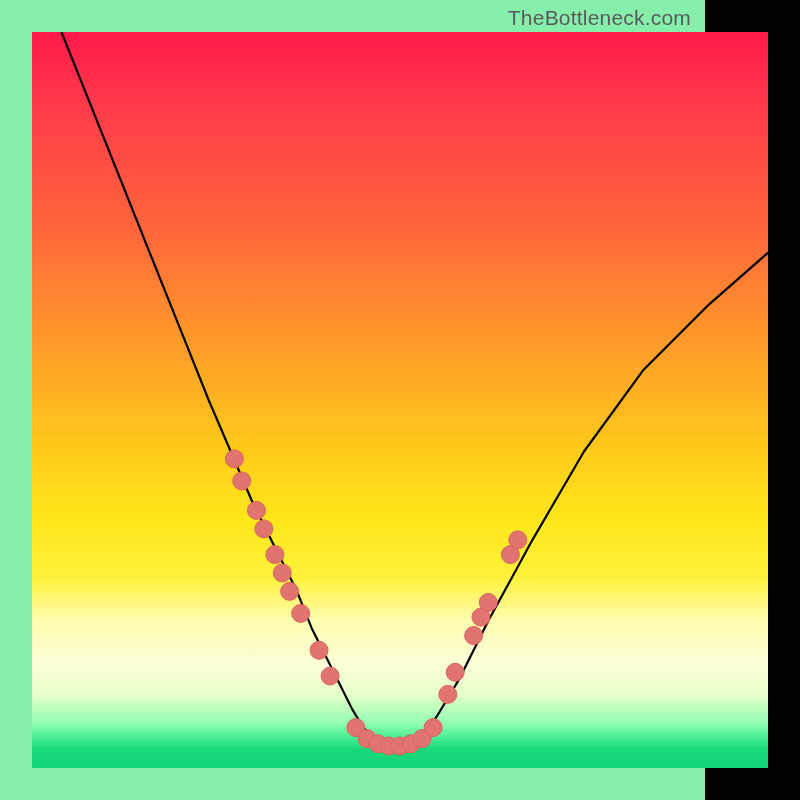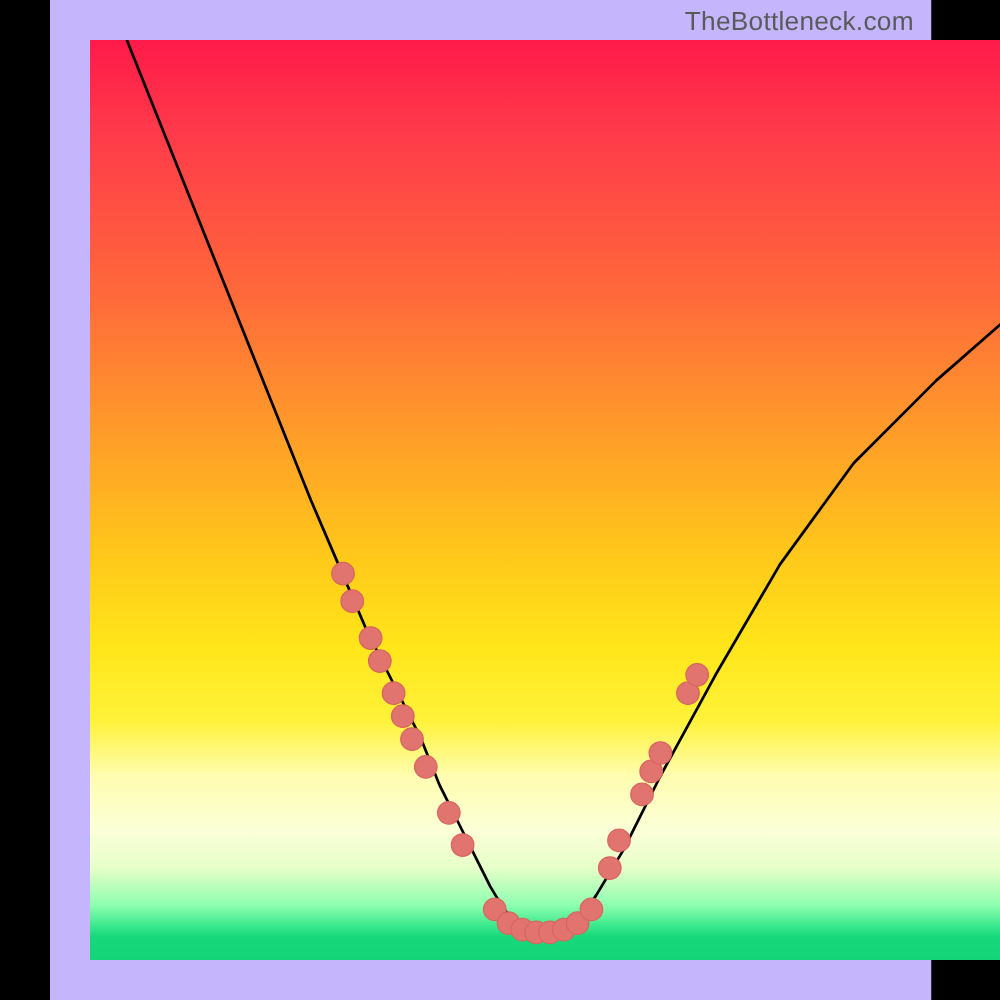--- a/index.html
+++ b/index.html
@@ -10,22 +10,21 @@
     background: #000;
     overflow: hidden;
     font-family: Arial, Helvetica, sans-serif;
   }
   .frame {
     position: absolute;
     left: 0;
     top: 0;
     width: 705px;
     height: 800px;
-    background: #c4b5fd;
-    margin-left: 40px;
+    background: #86efac;
   }
   .plot-area {
     position: absolute;
     left: 32px;
     top: 32px;
     width: 736px;
     height: 736px;
     overflow: hidden;
   }
   .gradient-bg {

